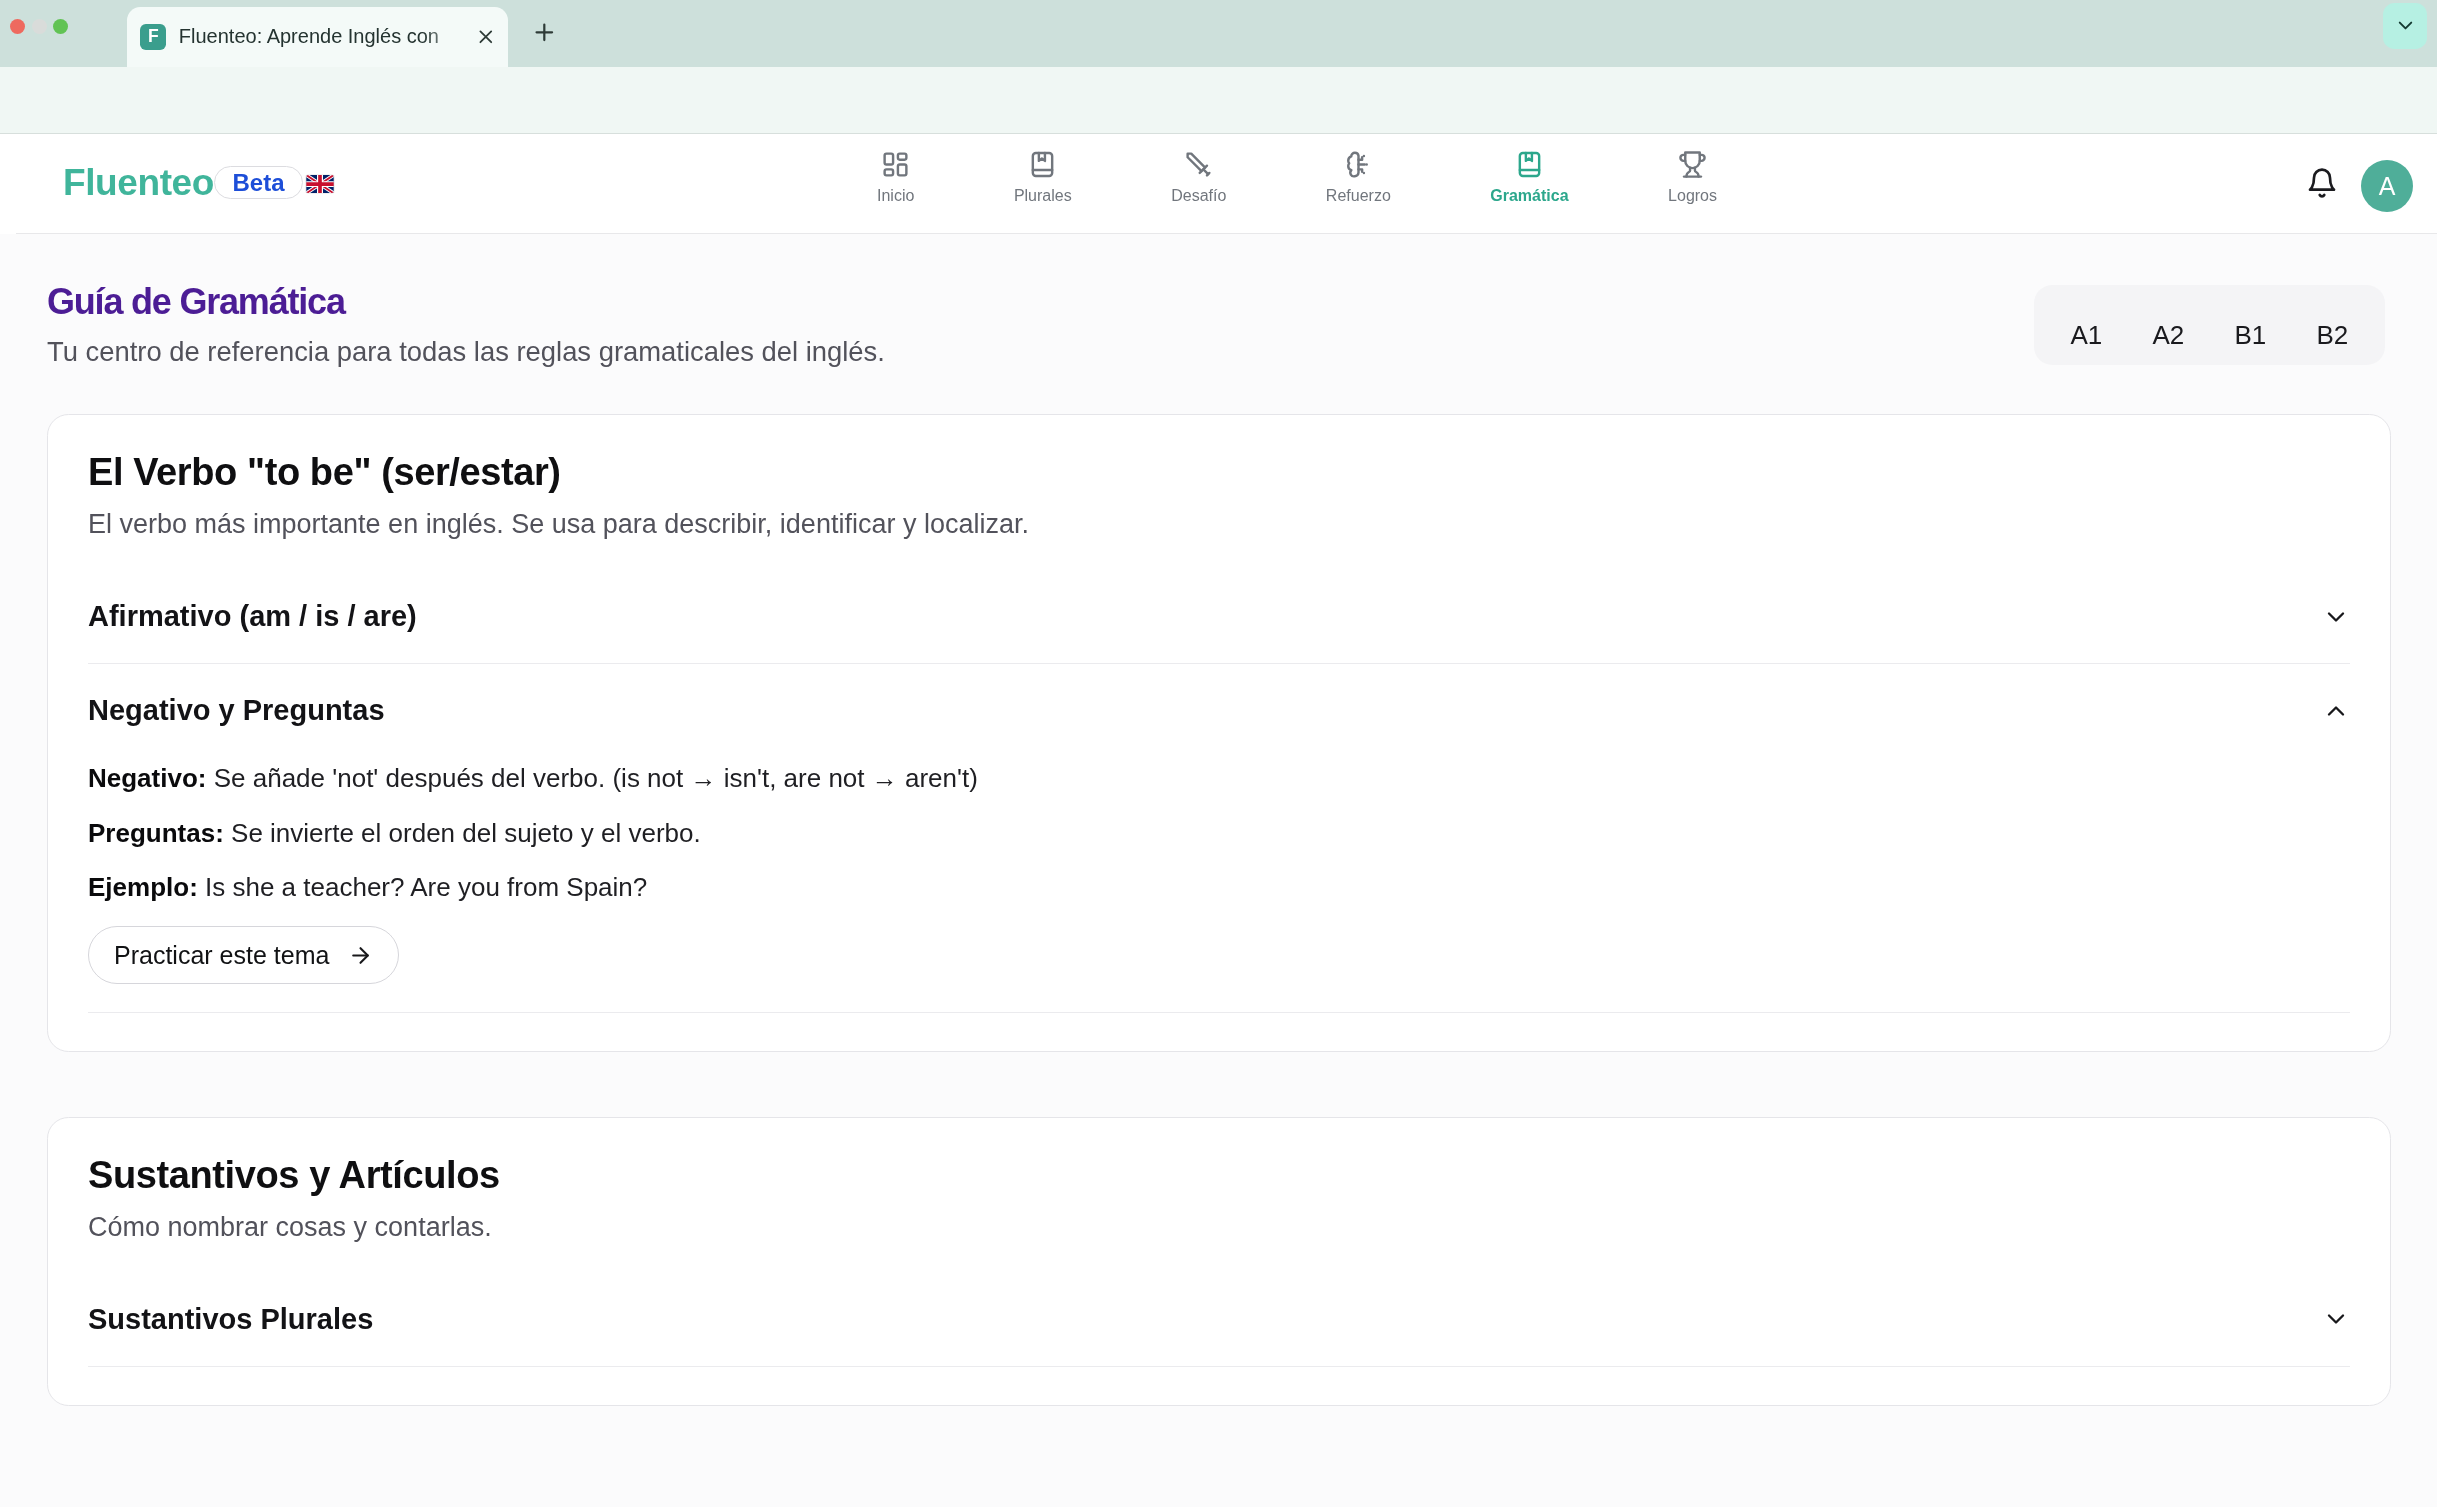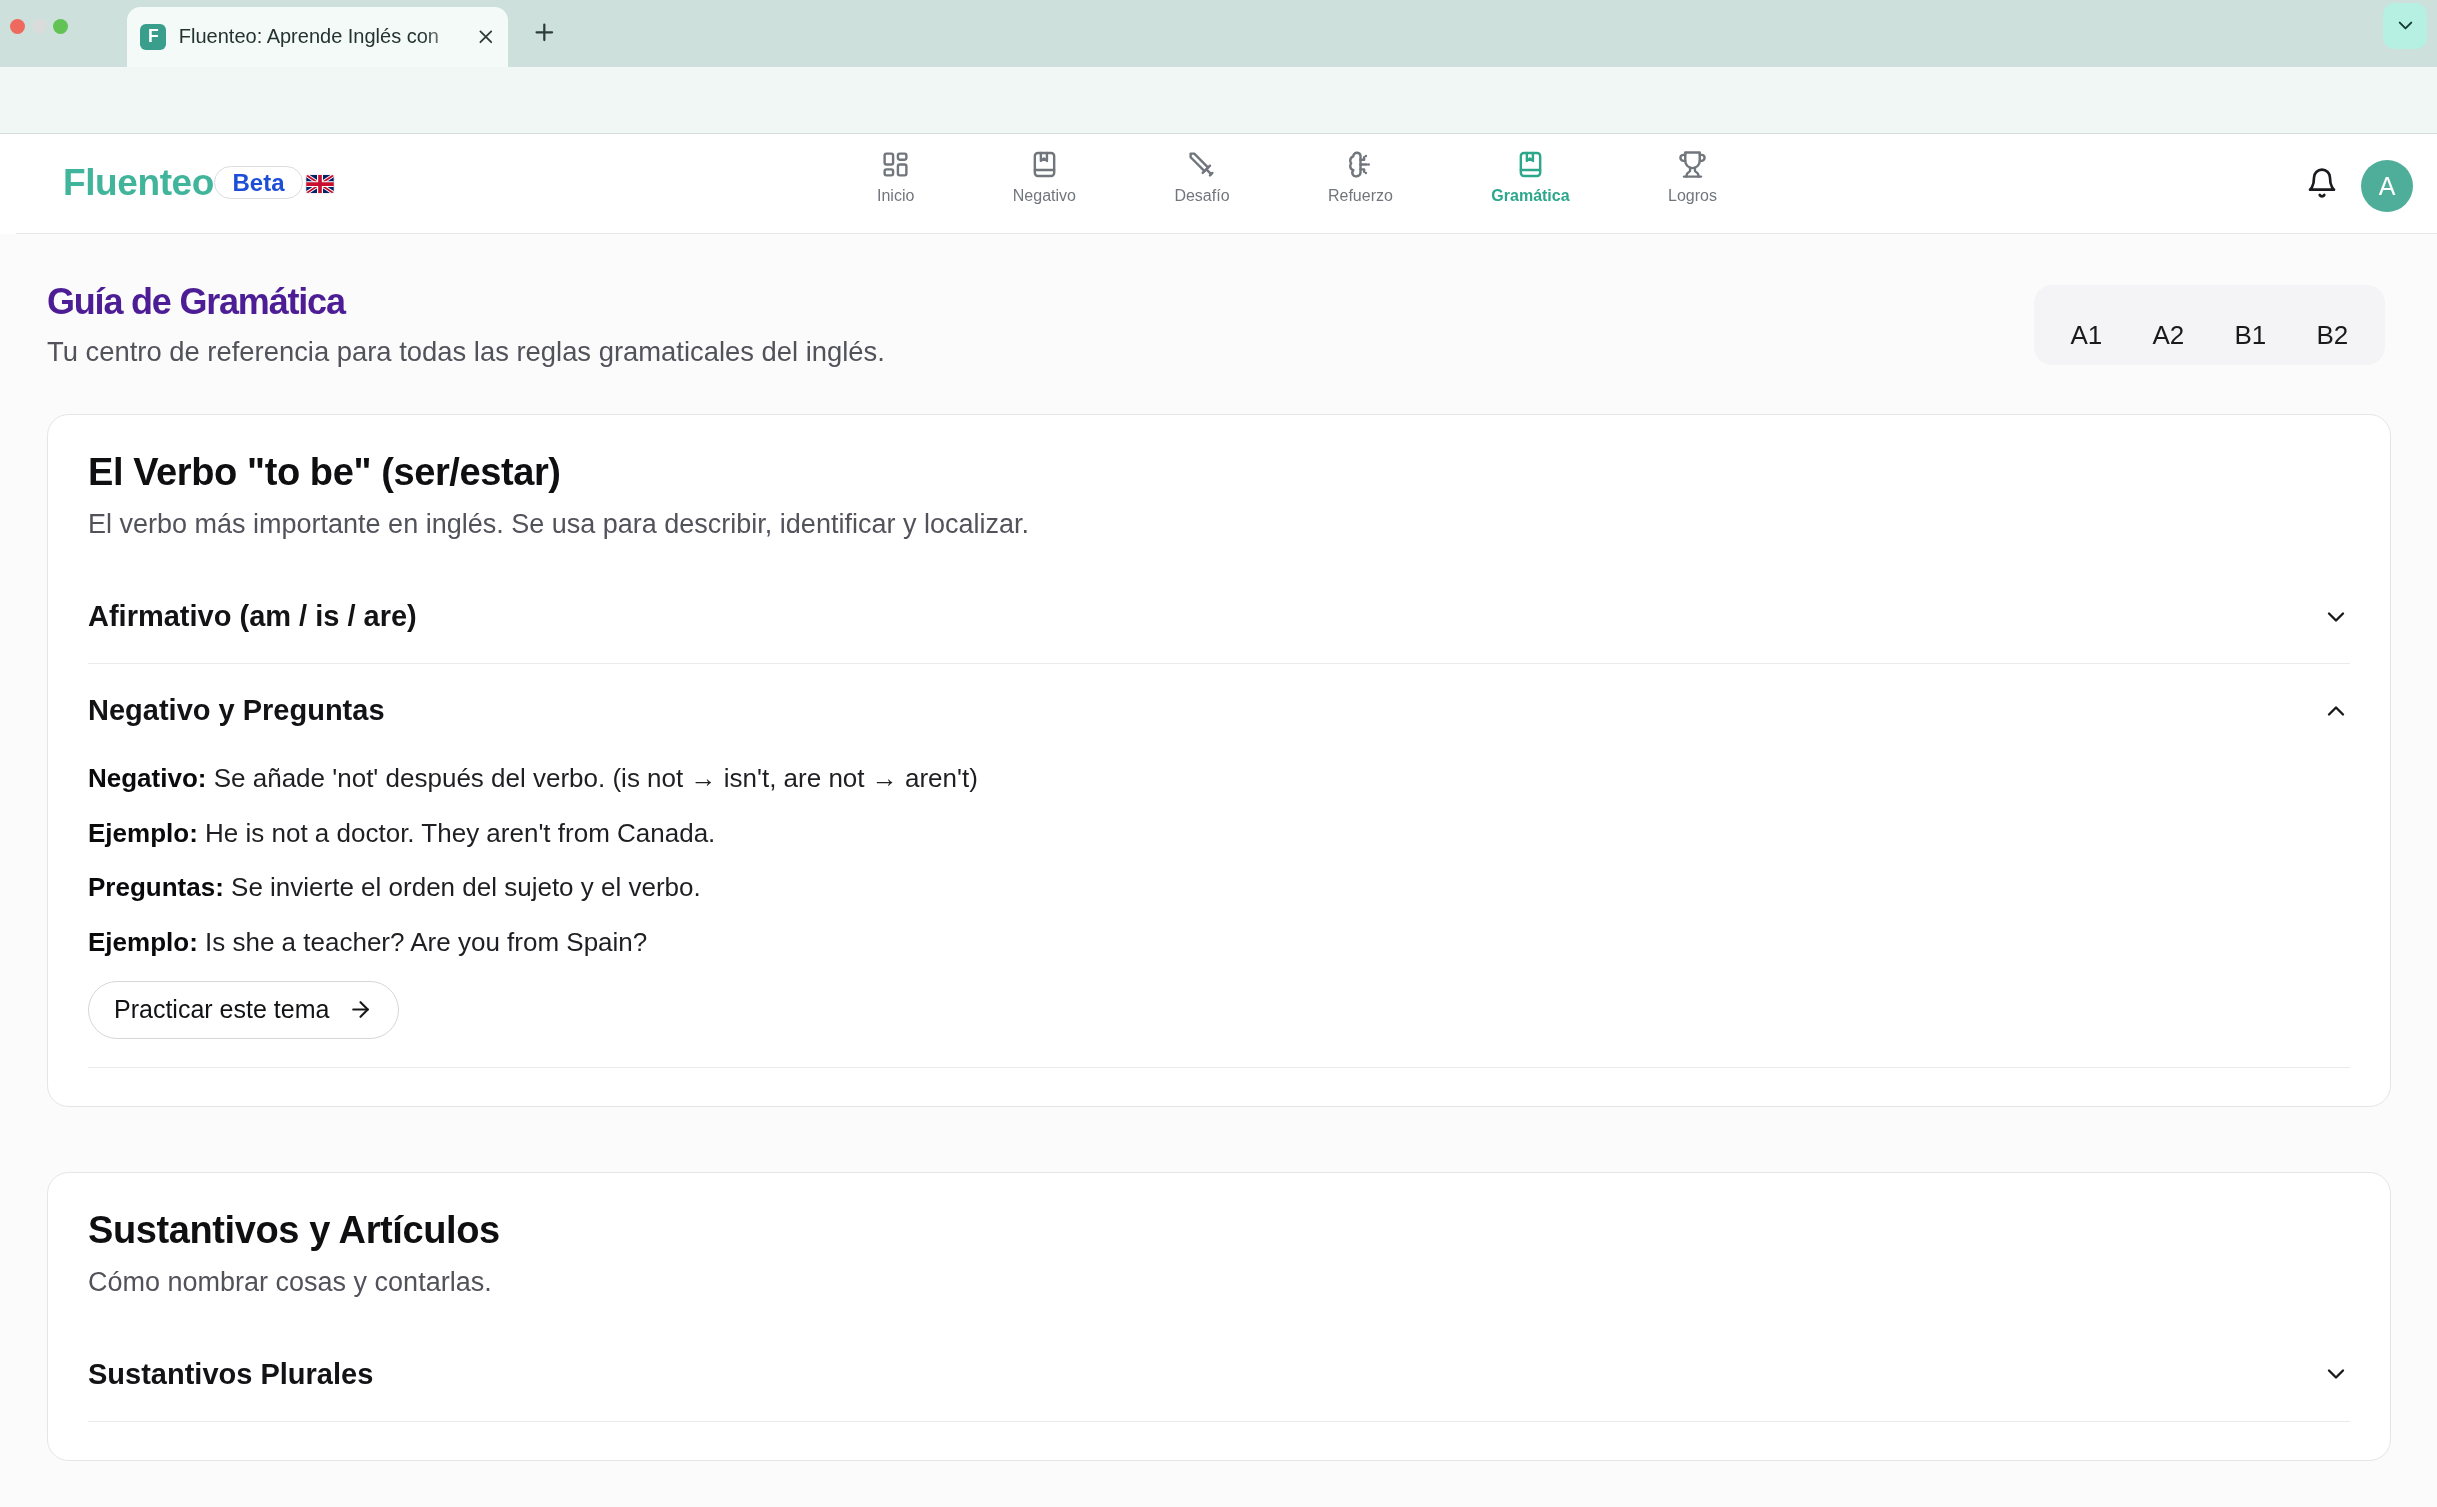--- a/index.html
+++ b/index.html
@@ -188,21 +188,21 @@
         <span class="nav-label">Inicio</span>
       </div>
       <div class="nav-item">
         <span class="nav-icon">
           <svg viewBox="0 0 24 24" fill="none" stroke="currentColor" stroke-width="2" stroke-linecap="round" stroke-linejoin="round">
             <rect x="4" y="2.5" width="16" height="19" rx="2.5"></rect>
             <path d="M4 16.5h16"></path>
             <path d="M9 2.5v6.5l2.5-2 2.5 2V2.5"></path>
           </svg>
         </span>
-        <span class="nav-label">Negativo</span>
+        <span class="nav-label">Plurales</span>
       </div>
       <div class="nav-item">
         <span class="nav-icon">
           <svg viewBox="0 0 24 24" fill="none" stroke="currentColor" stroke-width="2" stroke-linecap="round" stroke-linejoin="round">
             <polyline points="14.5 17.5 3 6 3 3 6 3 17.5 14.5"></polyline>
             <line x1="13" y1="19" x2="19" y2="13"></line>
             <line x1="16" y1="16" x2="20" y2="20"></line>
             <line x1="19" y1="21" x2="21" y2="19"></line>
           </svg>
         </span>
@@ -283,21 +283,21 @@
           </div>
           <div class="topic">
             <button class="topic-head">
               <span class="topic-title">Negativo y Preguntas</span>
               <span class="chev">
                 <svg viewBox="0 0 24 24" fill="none" stroke="currentColor" stroke-width="2" stroke-linecap="round" stroke-linejoin="round">
                   <path d="m18 15-6-6-6 6"></path>
                 </svg>
               </span>
             </button>
-            <div class="topic-body"><p><b>Negativo:</b> Se añade 'not' después del verbo. (is not → isn't, are not → aren't)</p><p><b>Ejemplo:</b> He is not a doctor. They aren't from Canada.</p><p><b>Preguntas:</b> Se invierte el orden del sujeto y el verbo.</p><p><b>Ejemplo:</b> Is she a teacher? Are you from Spain?</p><button class="practice-btn">
+            <div class="topic-body"><p><b>Negativo:</b> Se añade 'not' después del verbo. (is not → isn't, are not → aren't)</p><p><b>Preguntas:</b> Se invierte el orden del sujeto y el verbo.</p><p><b>Ejemplo:</b> Is she a teacher? Are you from Spain?</p><button class="practice-btn">
                 <span>Practicar este tema</span>
                 <span class="arrow">
                   <svg viewBox="0 0 24 24" fill="none" stroke="currentColor" stroke-width="2" stroke-linecap="round" stroke-linejoin="round">
                     <path d="M5 12h14"></path>
                     <path d="m12 5 7 7-7 7"></path>
                   </svg>
                 </span>
               </button></div>
           </div>
         </div>

